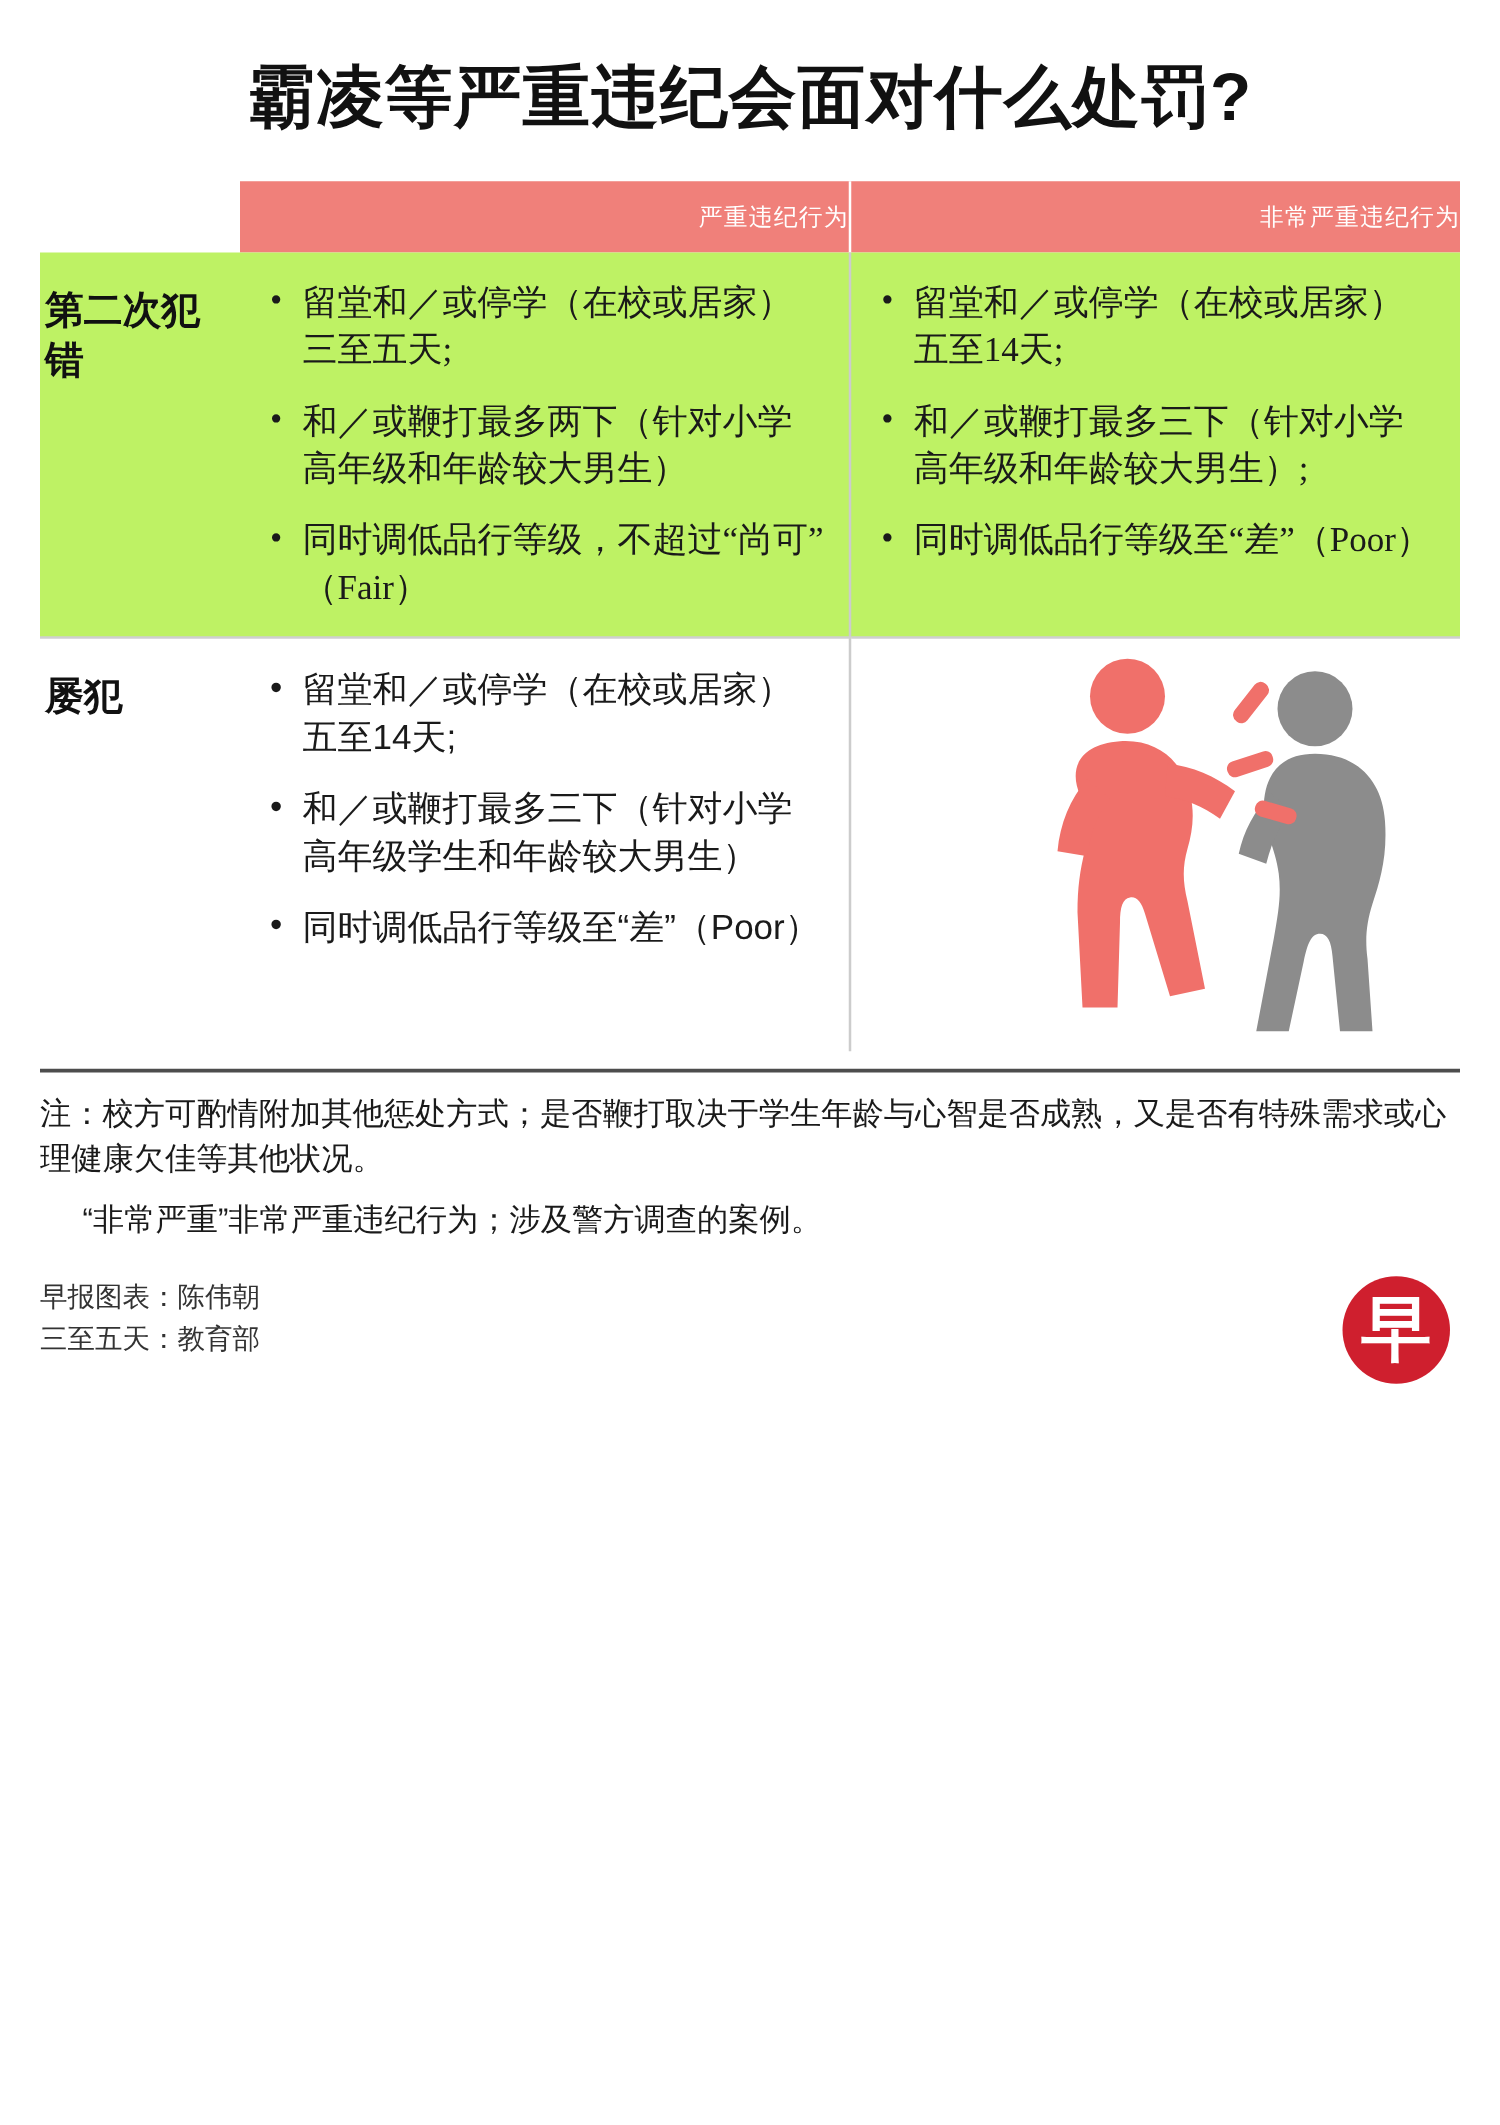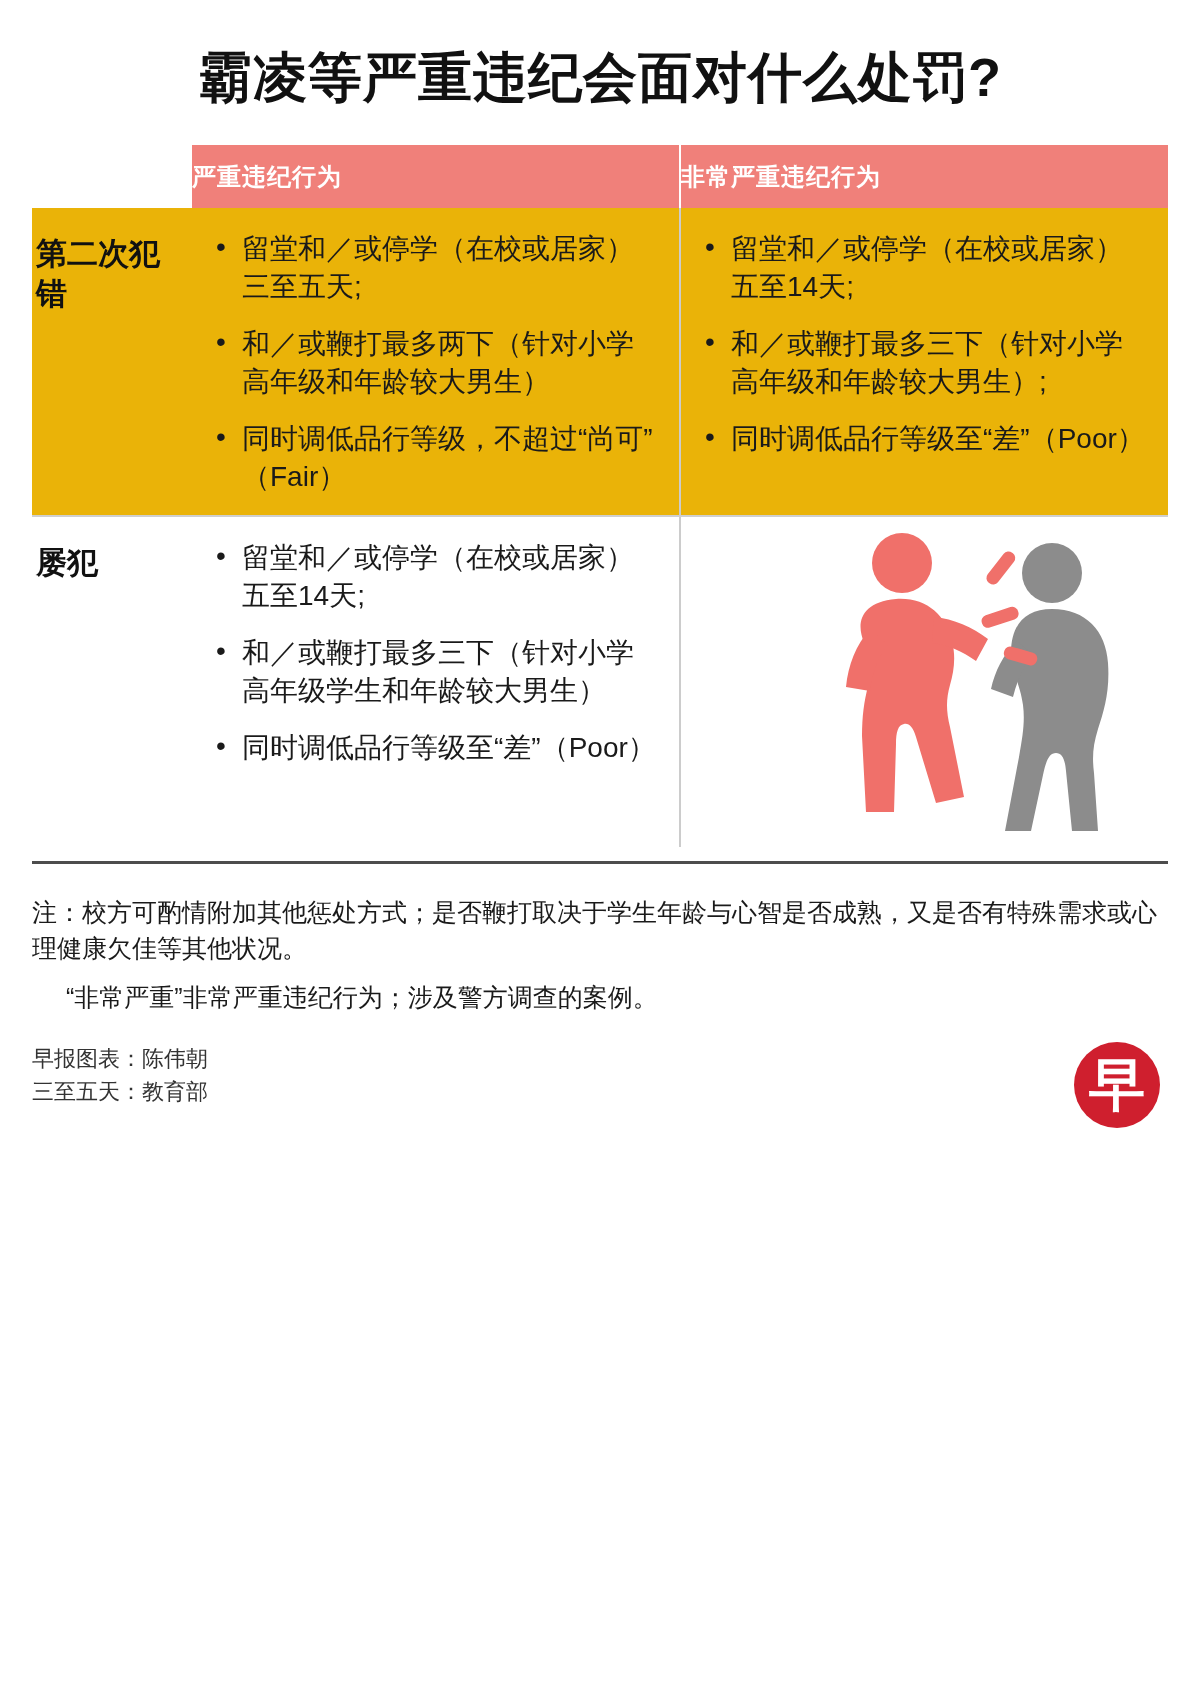--- a/index.html
+++ b/index.html
@@ -44,23 +44,23 @@
   .table col.c1 { width: 488px; }
   .table col.c2 { width: 488px; }
 
   .hdr-blank {
     background: #ffffff;
     border: none;
   }
   .hdr {
     background: #f0807a;
     color: #ffffff;
-    font-size: 24px;
-    font-weight: bold;
-    text-align: left;
+    font-size: 19px;
+    font-weight: normal;
+    text-align: right;
     padding: 16px 0 15px 0;
     letter-spacing: 1px;
   }
   .hdr.left-cell { border-right: 2px solid #ffffff; }
 
   .rowlabel {
     font-size: 31px;
     font-weight: bold;
     vertical-align: top;
     padding: 26px 14px 20px 4px;
@@ -71,21 +71,21 @@
   .cell {
     vertical-align: top;
     padding: 22px 20px 20px 22px;
     font-size: 28px;
     line-height: 1.34;
     color: #1a1a1a;
   }
   .cell.divider { border-right: 2px solid #cccccc; }
 
   tr.band-shaded .rowlabel,
-  tr.band-shaded .cell { background: #eab308; }
+  tr.band-shaded .cell { background: #bef264; font-family: Liberation Serif, serif; }
 
   tr.band-top { border-top: 3px solid #4d4d4d; }
   tr.band-rule td { border-bottom: 2px solid #cfcfcf; }
 
   ul.bullets {
     list-style: none;
     margin: 0;
     padding: 0;
   }
   ul.bullets li {
@@ -119,21 +119,21 @@
     position: absolute;
     right: 24px;
     bottom: 6px;
   }
 
   
   .notes {
     width: 1136px;
     margin: 14px auto 0 auto;
     border-top: 3px solid #4d4d4d;
-    padding-top: 31px;
+    padding-top: 16px;
   }
   .note {
     font-size: 25px;
     line-height: 1.42;
     color: #1a1a1a;
     margin: 0 0 14px 0;
   }
   .note.indented { padding-left: 34px; }
 
   

